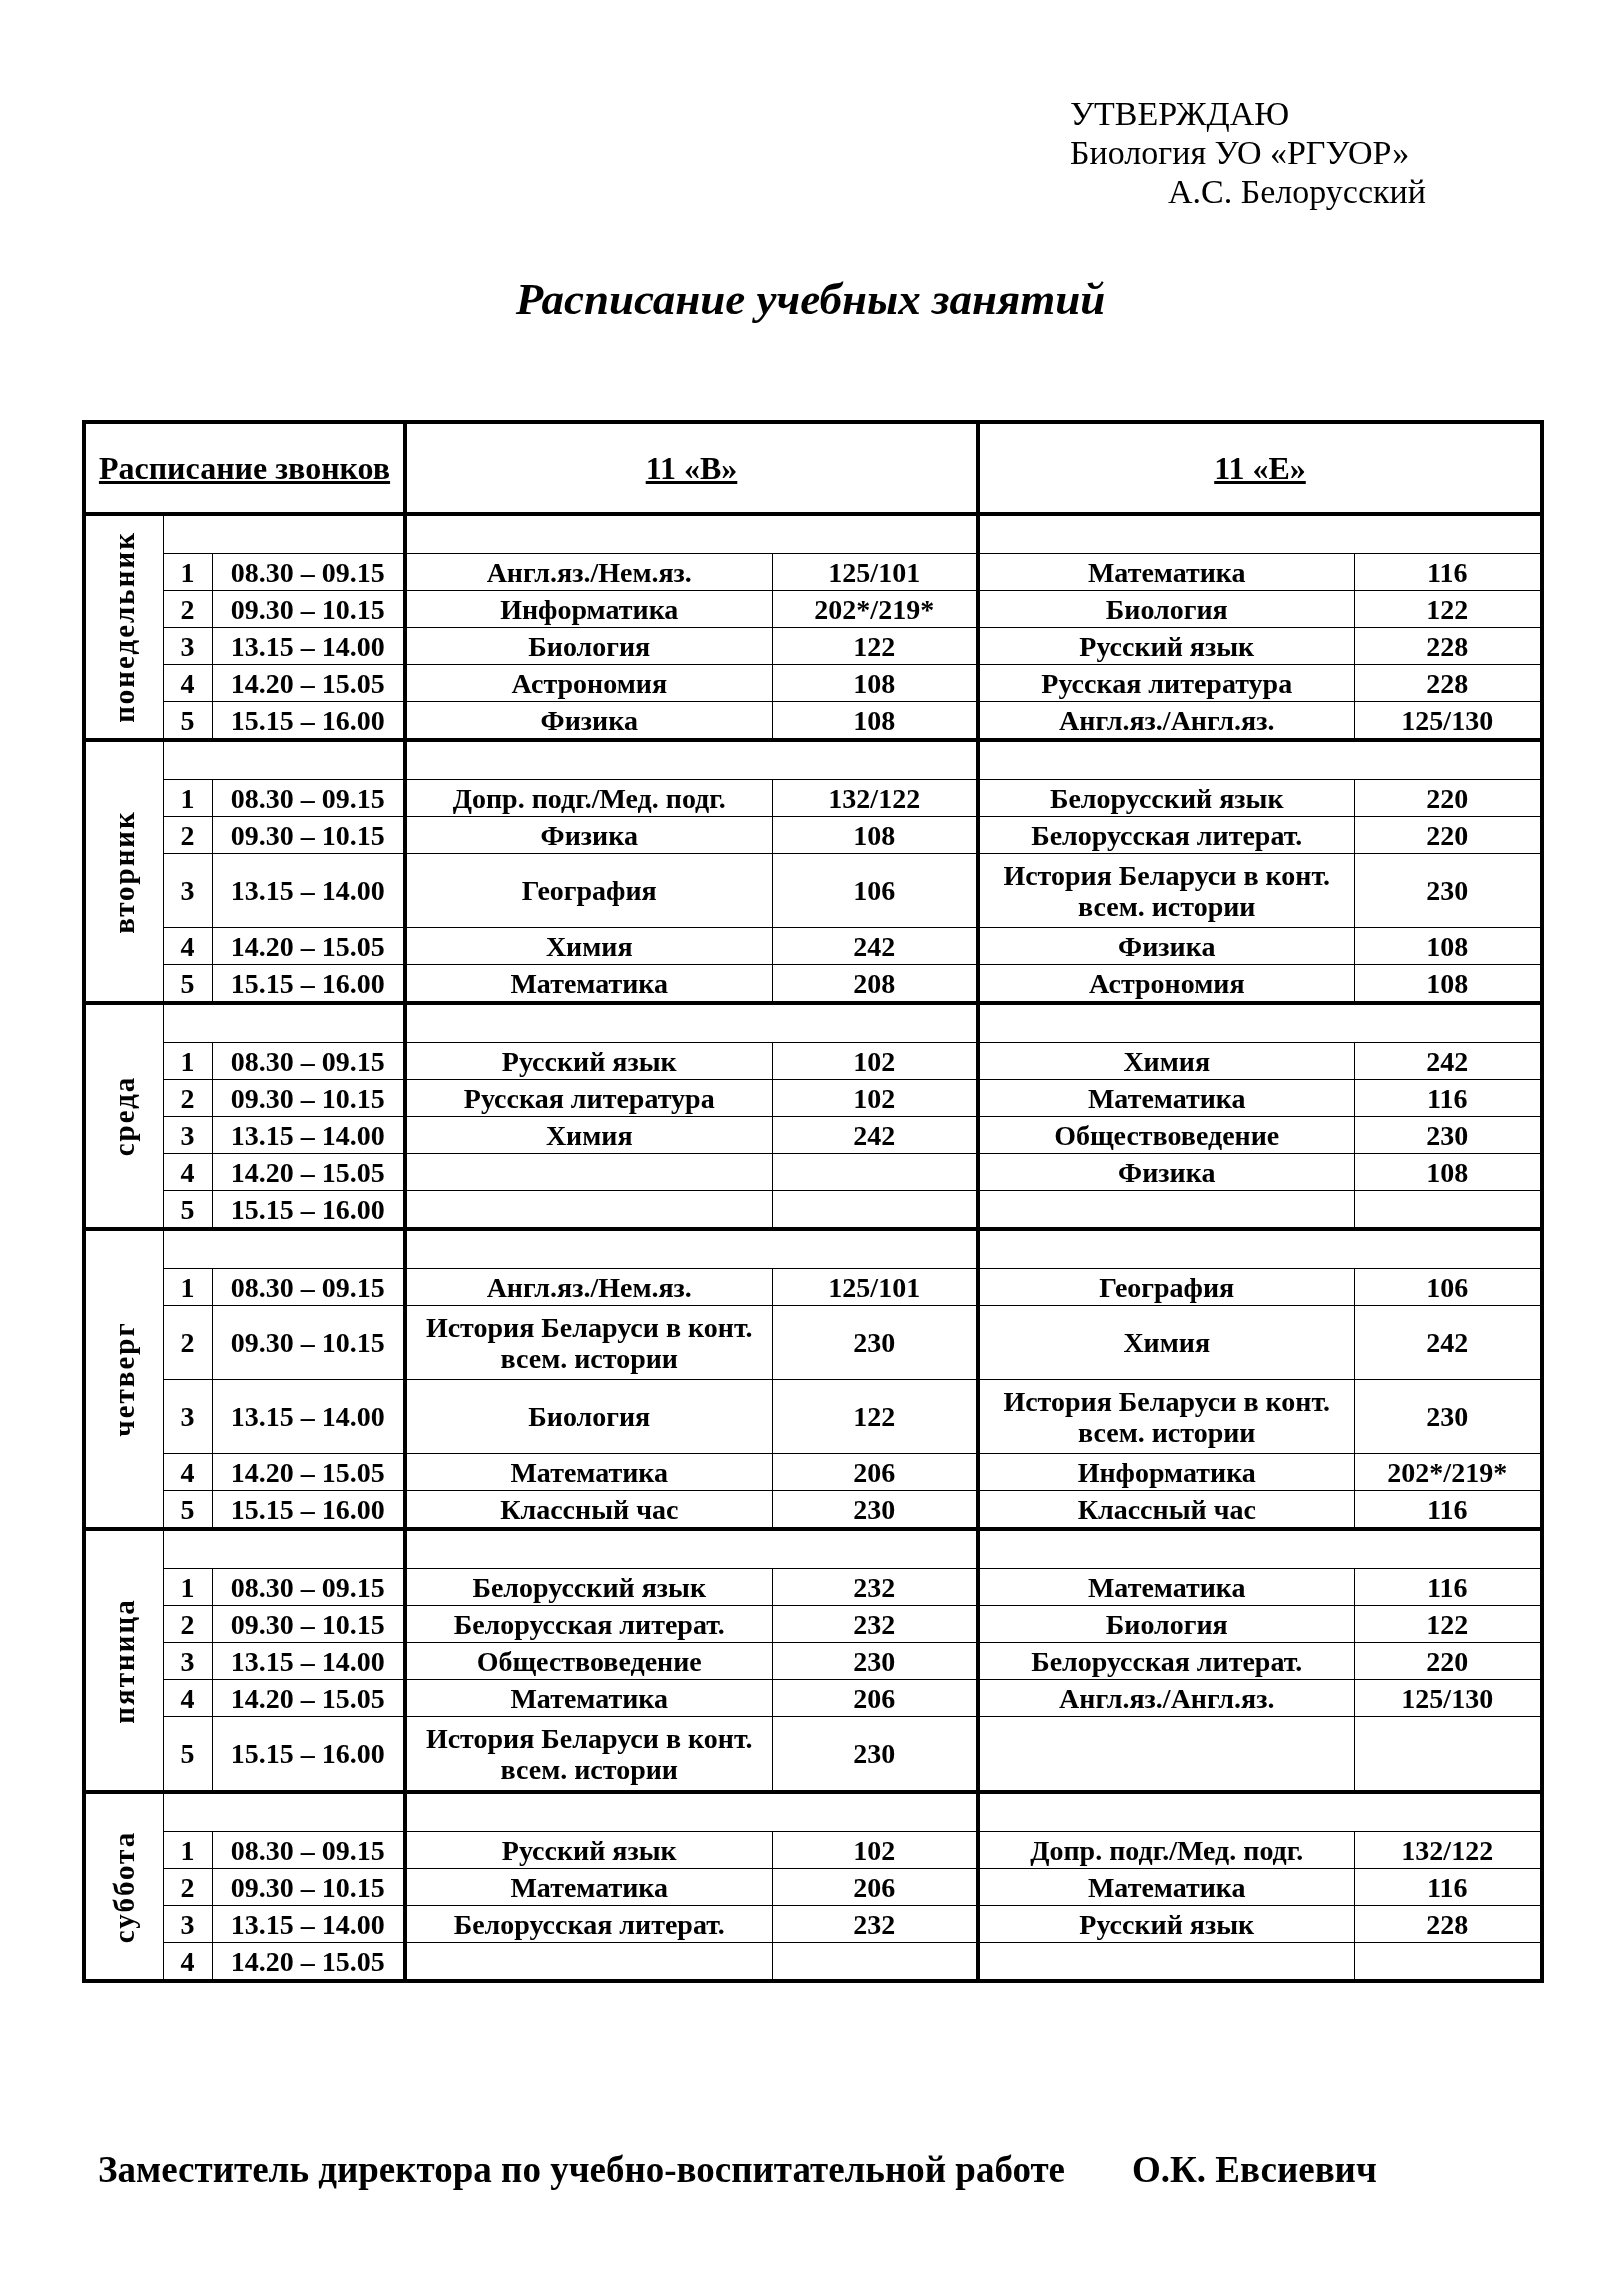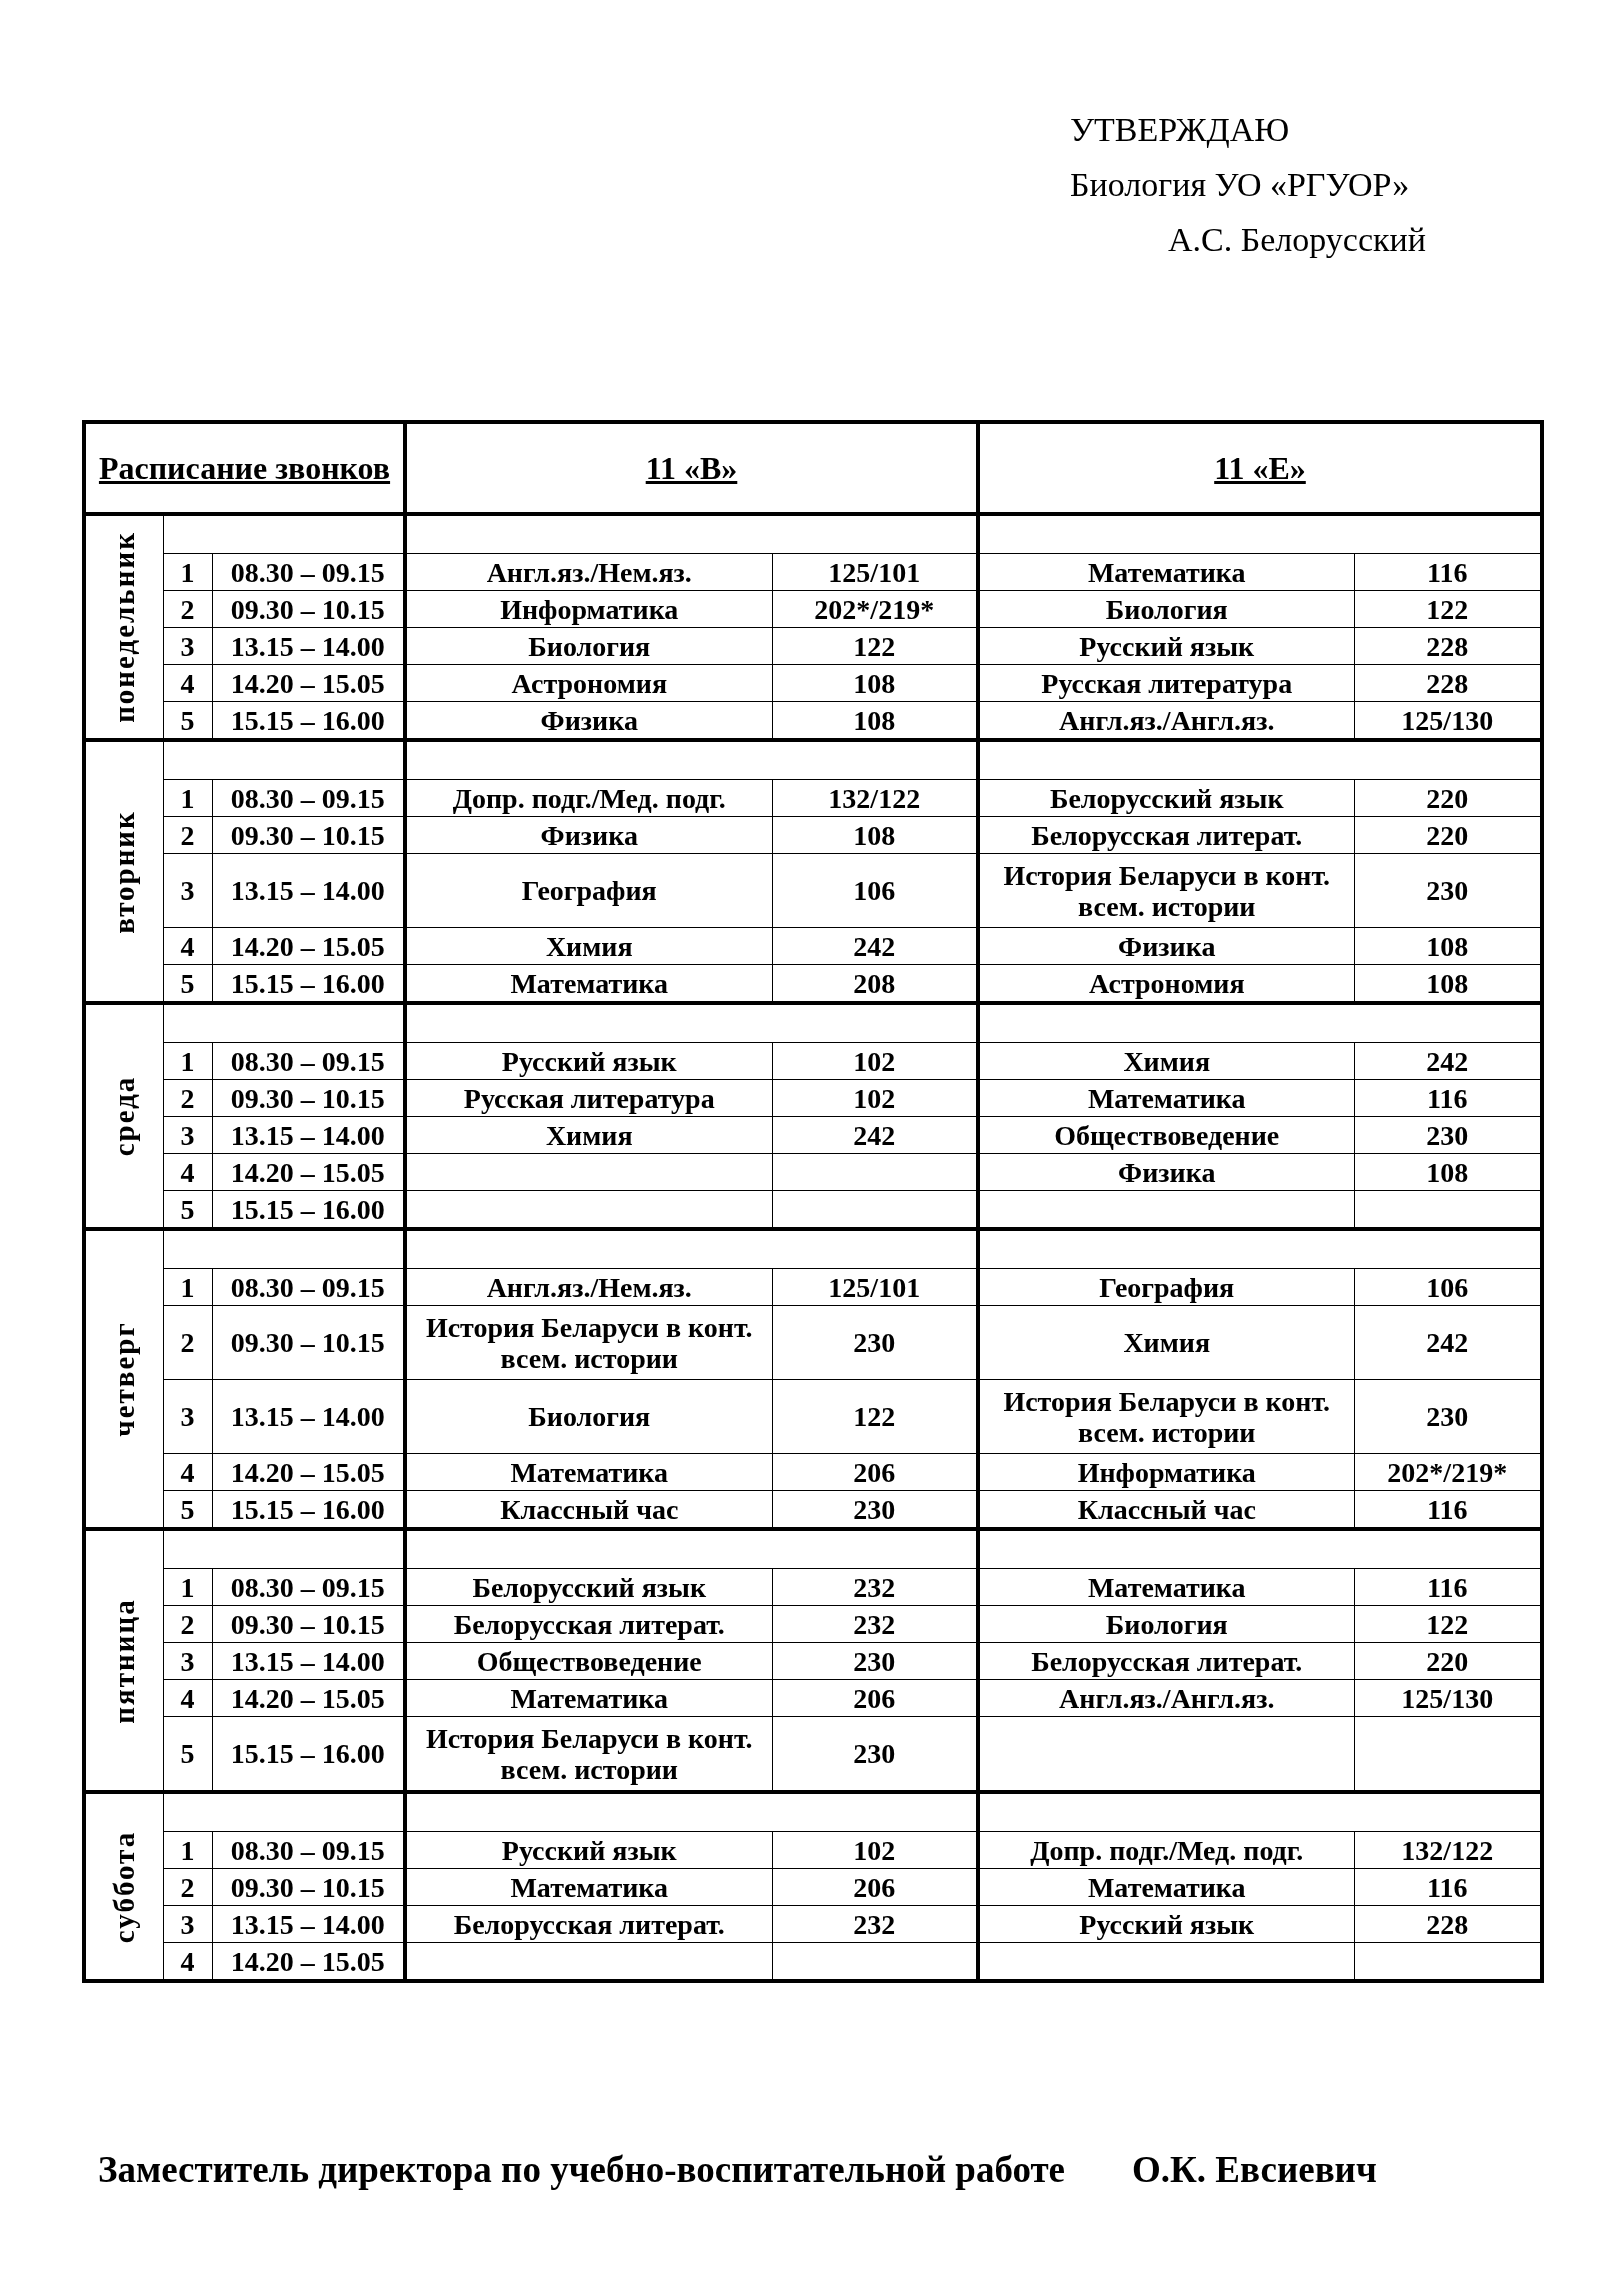--- a/index.html
+++ b/index.html
@@ -4,21 +4,21 @@
 <style>
   html, body { margin: 0; padding: 0; background: #ffffff; }
   body {
     width: 1621px; height: 2293px; position: relative; overflow: hidden;
     font-family: "Liberation Serif", "DejaVu Serif", serif; color: #000;
   }
   .approve {
     position: absolute; left: 1070px; top: 94px;
     font-size: 34px; line-height: 39px; font-weight: normal;
   }
-  .approve div { white-space: nowrap; margin-top: 16px; }
+  .approve div { white-space: nowrap; }
   .approve .indent { padding-left: 98px; }
   .title {
     position: absolute; left: 0; width: 1621px; top: 272px;
     text-align: center; font-style: italic; font-weight: bold;
     font-size: 45px; line-height: 55px;
   }
   table.sched {
     position: absolute; left: 82px; top: 420px;
     border-collapse: collapse; table-layout: fixed;
     border: 4.9px solid #000;
@@ -50,20 +50,21 @@
 </head>
 <body>
 
 <div class="approve">
   <div>УТВЕРЖДАЮ</div>
   <div>Биология УО «РГУОР»</div>
   <div class="indent">А.С. Белорусский</div>
 </div>
 
 <div class="title">
+  <div>Расписание учебных занятий</div>
 </div>
 
 <table class="sched">
   <colgroup>
     <col style="width:79px">
     <col style="width:49px">
     <col style="width:193px">
     <col style="width:367px">
     <col style="width:206px">
     <col style="width:376px">

